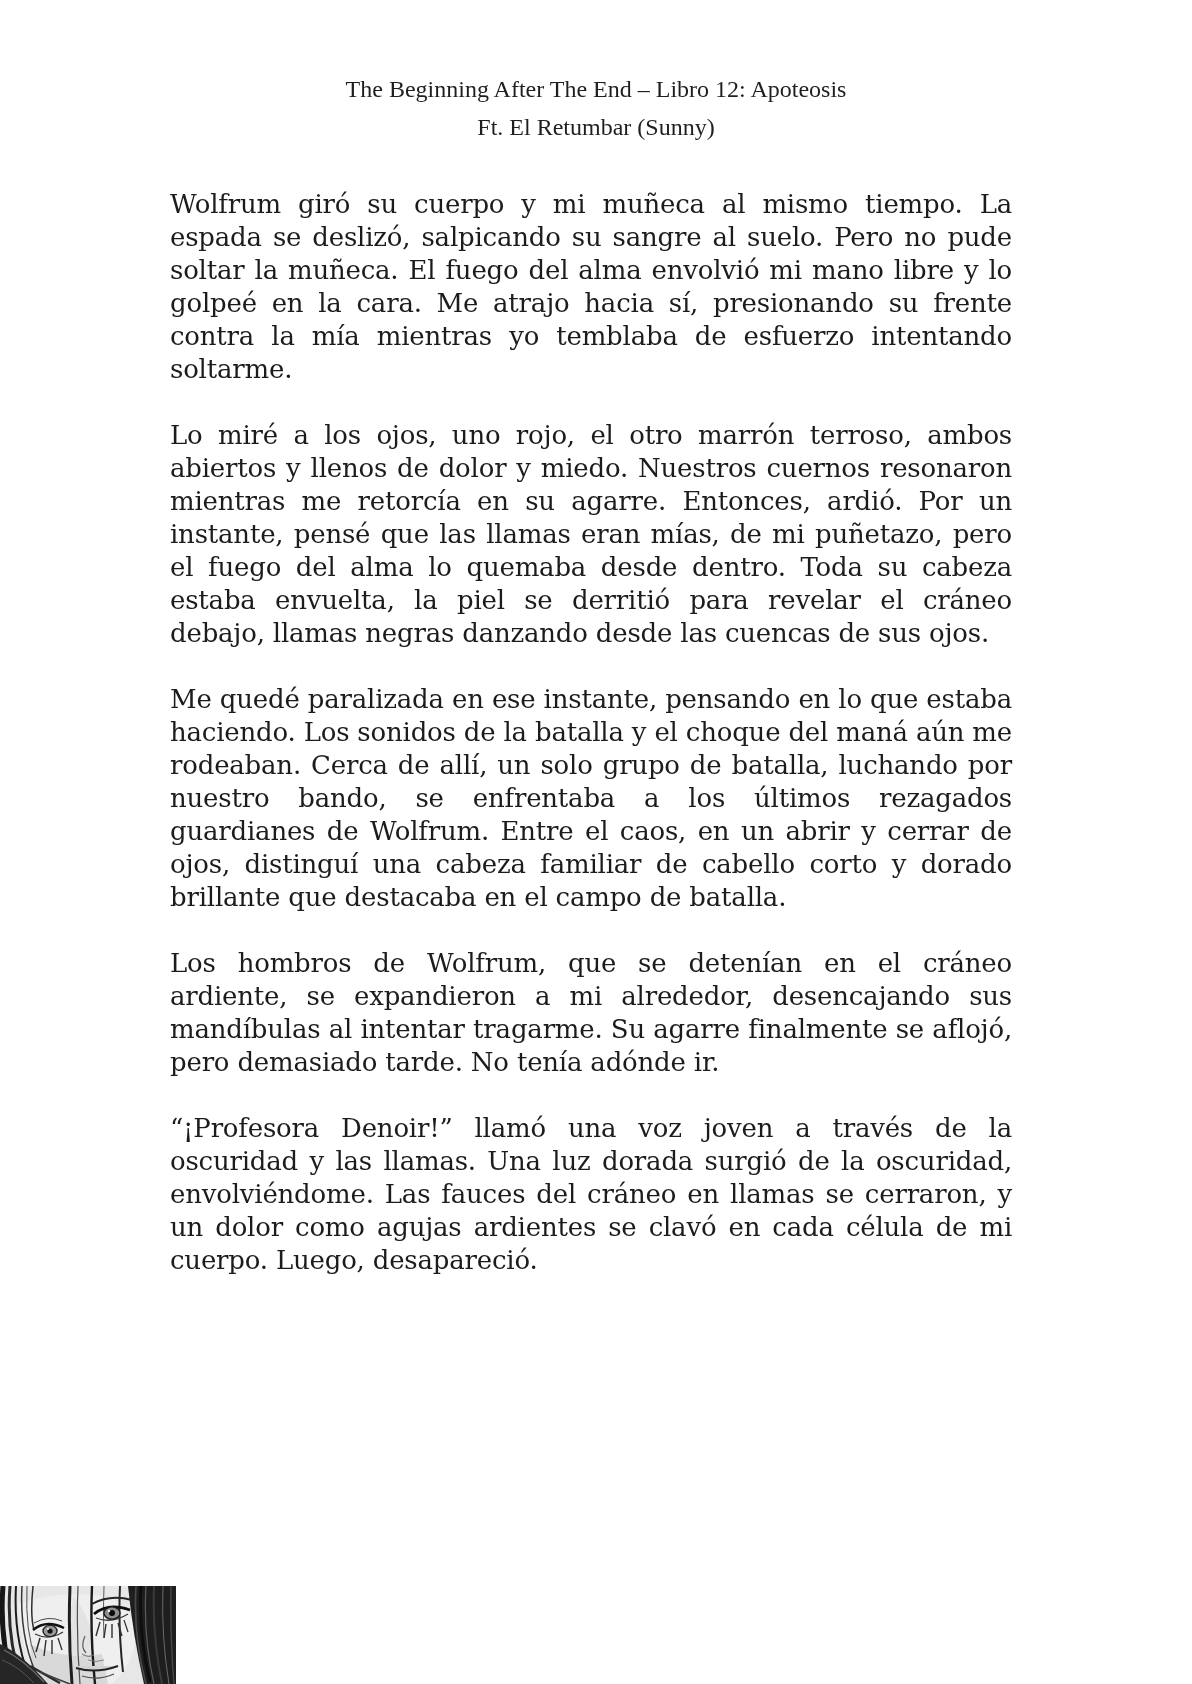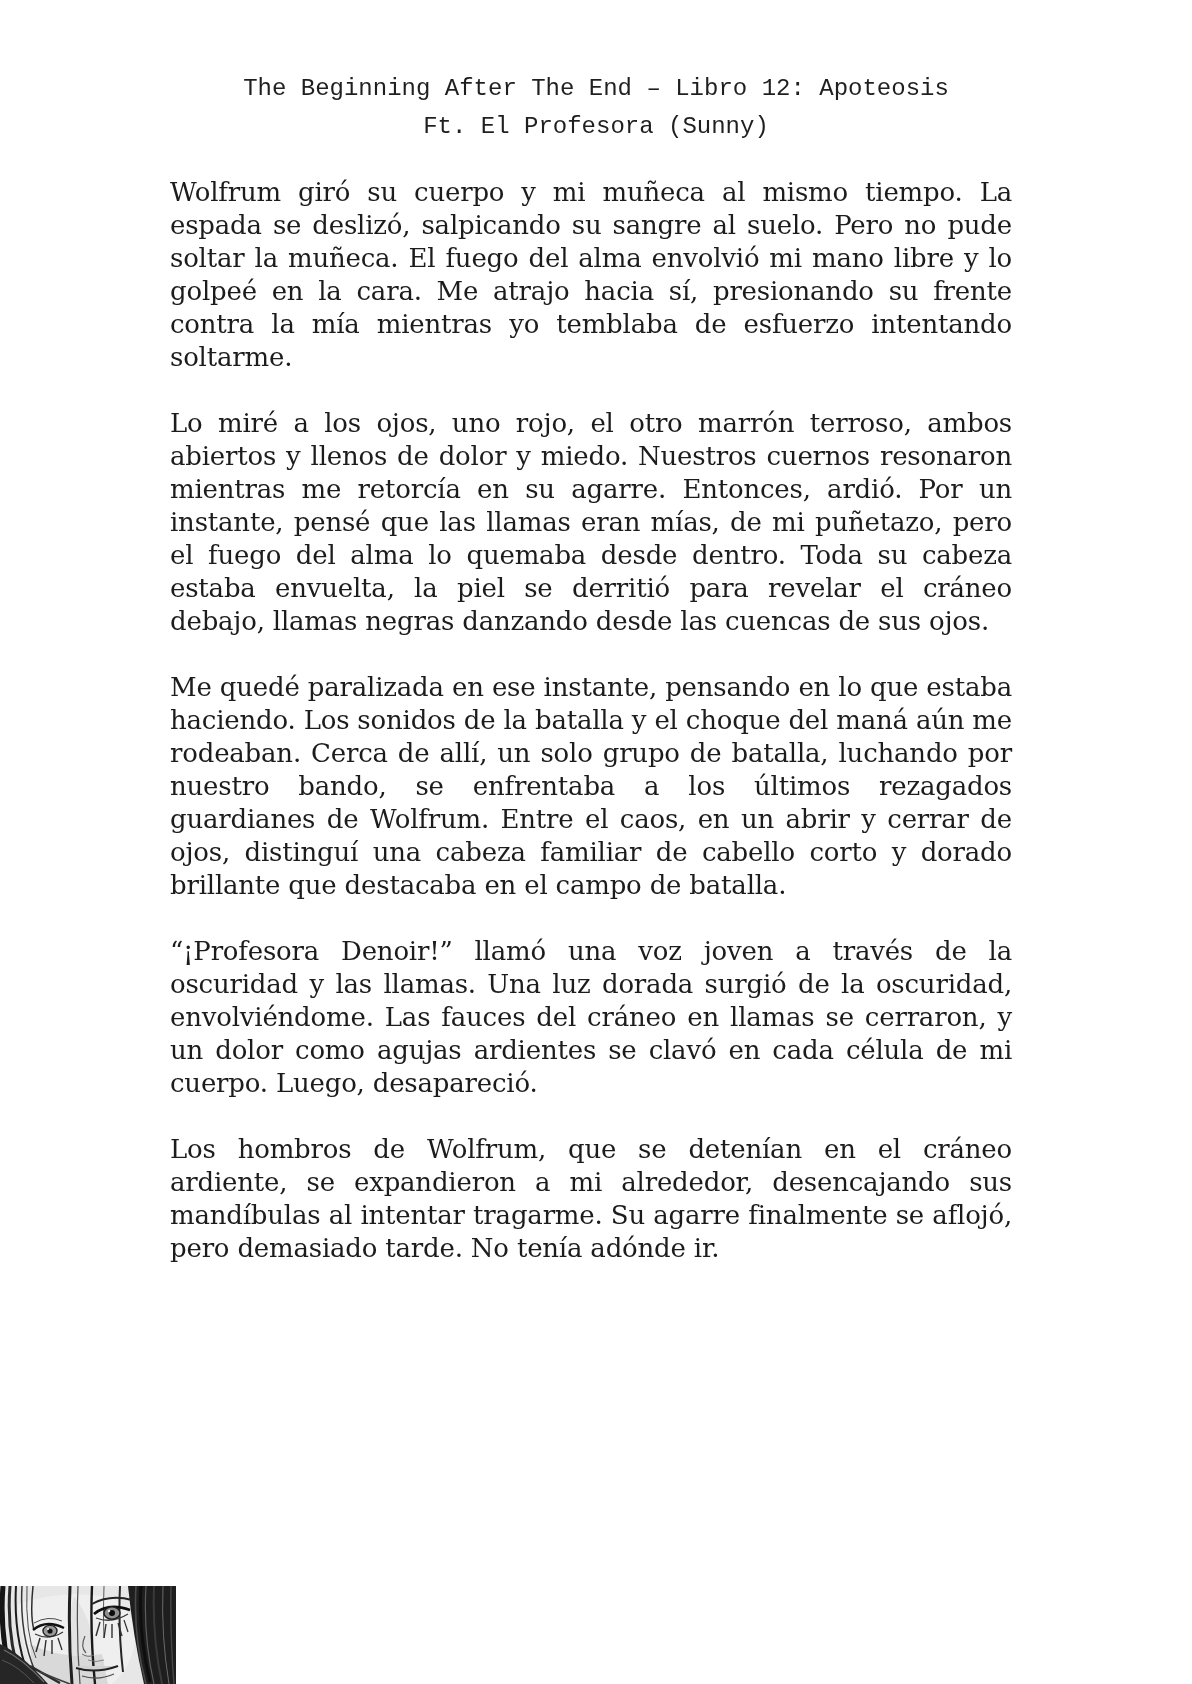--- a/index.html
+++ b/index.html
@@ -8,31 +8,31 @@
     width: 1192px;
     height: 1684px;
     background: #ffffff;
     overflow: hidden;
     font-family: "DejaVu Serif", serif;
     color: #1c1c1c;
   }
   header.doc-title {
     padding-top: 70px;
     text-align: center;
-    font-family: Liberation Mono, monospace;
+    font-family: Liberation Serif, serif;
     font-size: 24px;
     line-height: 38px;
     color: #1f1f1f;
     font-weight: 400;
   }
   main.doc-body {
     padding: 30px 180px 0 170px;
   }
   main.doc-body p {
-    margin: 0 0 33px 0;
+    margin: 12px 0 33px 0;
     font-size: 26px;
     line-height: 33px;
     text-align: justify;
     letter-spacing: -0.2px;
   }
   figure.footer-art {
     position: absolute;
     left: 0;
     bottom: 0;
     margin: 0;
@@ -42,29 +42,29 @@
   }
   figure.footer-art svg { display: block; }
 </style>
 </head>
 <body>
 
 <div class="page">
 
   <header class="doc-title">
     <div>The Beginning After The End – Libro 12: Apoteosis</div>
-    <div>Ft. El Profesora (Sunny)</div>
+    <div>Ft. El Retumbar (Sunny)</div>
   </header>
 
   <main class="doc-body">
     <p>Wolfrum giró su cuerpo y mi muñeca al mismo tiempo. La espada se deslizó, salpicando su sangre al suelo. Pero no pude soltar la muñeca. El fuego del alma envolvió mi mano libre y lo golpeé en la cara. Me atrajo hacia sí, presionando su frente contra la mía mientras yo temblaba de esfuerzo intentando soltarme.</p>
     <p>Lo miré a los ojos, uno rojo, el otro marrón terroso, ambos abiertos y llenos de dolor y miedo. Nuestros cuernos resonaron mientras me retorcía en su agarre. Entonces, ardió. Por un instante, pensé que las llamas eran mías, de mi puñetazo, pero el fuego del alma lo quemaba desde dentro. Toda su cabeza estaba envuelta, la piel se derritió para revelar el cráneo debajo, llamas negras danzando desde las cuencas de sus ojos.</p>
     <p>Me quedé paralizada en ese instante, pensando en lo que estaba haciendo. Los sonidos de la batalla y el choque del maná aún me rodeaban. Cerca de allí, un solo grupo de batalla, luchando por nuestro bando, se enfrentaba a los últimos rezagados guardianes de Wolfrum. Entre el caos, en un abrir y cerrar de ojos, distinguí una cabeza familiar de cabello corto y dorado brillante que destacaba en el campo de batalla.</p>
+    <p>Los hombros de Wolfrum, que se detenían en el cráneo ardiente, se expandieron a mi alrededor, desencajando sus mandíbulas al intentar tragarme. Su agarre finalmente se aflojó, pero demasiado tarde. No tenía adónde ir.</p>
     <p>“¡Profesora Denoir!” llamó una voz joven a través de la oscuridad y las llamas. Una luz dorada surgió de la oscuridad, envolviéndome. Las fauces del cráneo en llamas se cerraron, y un dolor como agujas ardientes se clavó en cada célula de mi cuerpo. Luego, desapareció.</p>
-    <p>Los hombros de Wolfrum, que se detenían en el cráneo ardiente, se expandieron a mi alrededor, desencajando sus mandíbulas al intentar tragarme. Su agarre finalmente se aflojó, pero demasiado tarde. No tenía adónde ir.</p>
   </main>
 
   <figure class="footer-art" role="img" aria-label="grayscale manga-style close-up of a face, two eyes peering through long dark strands of hair">
     <svg width="176" height="98" viewBox="0 0 176 98" xmlns="http://www.w3.org/2000/svg">
 
       <rect width="176" height="98" fill="#e7e7e7"></rect>
 
       <path d="M18,18 Q60,4 102,10 Q132,15 136,50 Q133,80 112,98 L38,98 Q20,60 18,18 Z" fill="#efefef"></path>
       <path d="M30,58 Q62,74 102,68 L108,98 L34,98 Z" fill="#d9d9d9"></path>
       <path d="M74,10 Q96,40 92,70 L70,70 Q66,36 74,10 Z" fill="#e3e3e3"></path>

